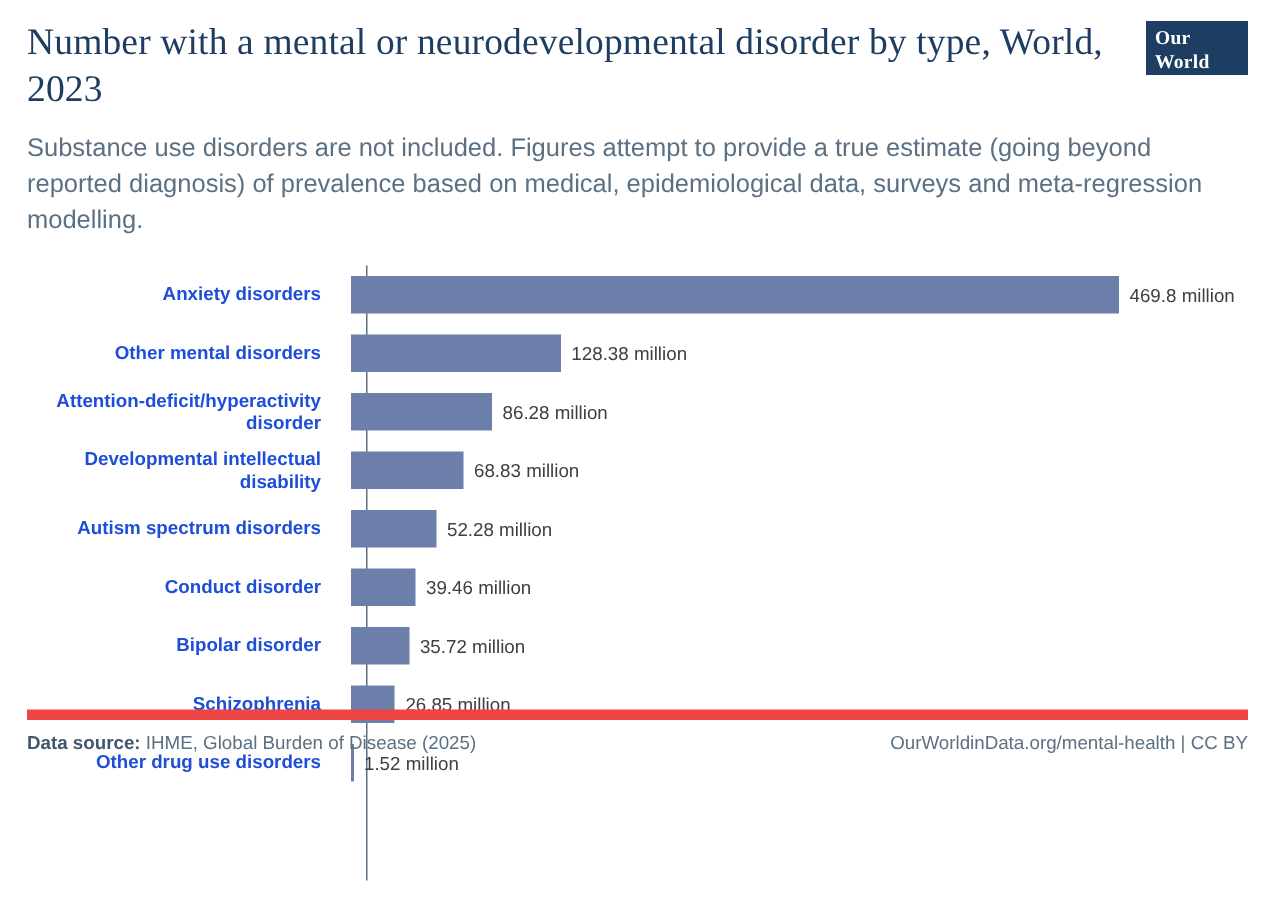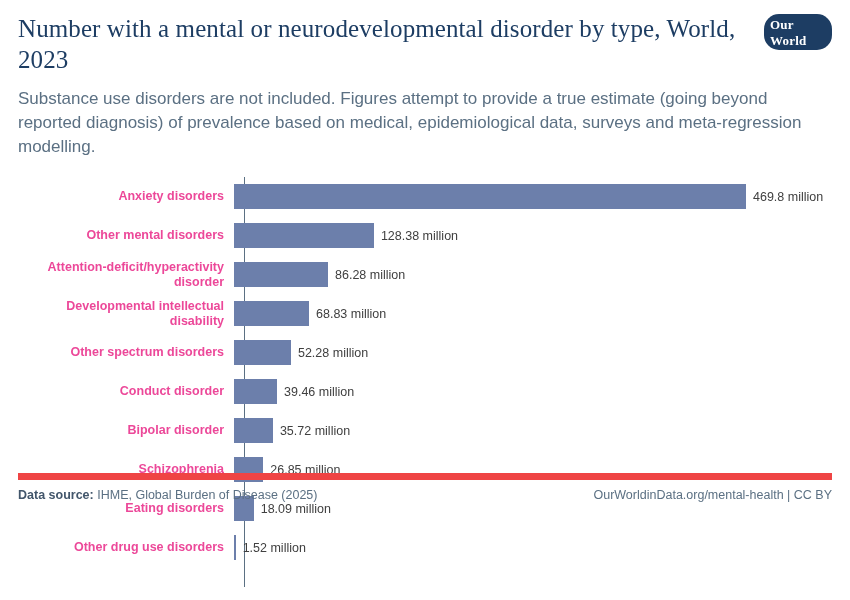--- a/index.html
+++ b/index.html
@@ -52,21 +52,20 @@
     background: #1d3d63;
     color: #ffffff;
     font-family: "Liberation Serif", serif;
     font-weight: 700;
     font-size: 13px;
     line-height: 1.22;
     text-align: left;
     padding: 3px 5px 0 6px;
     box-sizing: border-box;
     letter-spacing: 0.2px;
-    border-radius: 15px;
   }
   .owid-logo .l2 {
     display: block;
   }
   
   .chart {
     position: relative;
     margin-top: 18px;
     height: 410px;
   }
@@ -75,25 +74,25 @@
   }
   .row {
     display: flex;
     align-items: center;
     height: 39px;
   }
   .row-label {
     width: 216px;
     flex: 0 0 216px;
     text-align: right;
-    padding-right: 10px;
+    padding-right: 20px;
     box-sizing: border-box;
     font-size: 12.5px;
     font-weight: 700;
-    color: #ec4899;
+    color: #1d4ed8;
     line-height: 1.2;
   }
   .bar-area {
     position: relative;
     flex: 1 1 auto;
     height: 100%;
     display: flex;
     align-items: center;
   }
   .bar {
@@ -179,21 +178,21 @@
           </div>
         </div>
         <div class="row">
           <div class="row-label">Developmental intellectual disability</div>
           <div class="bar-area">
             <div class="bar" style="width: 75.0127px; background: rgb(108, 127, 171);"></div>
             <div class="bar-value">68.83 million</div>
           </div>
         </div>
         <div class="row">
-          <div class="row-label">Other spectrum disorders</div>
+          <div class="row-label">Autism spectrum disorders</div>
           <div class="bar-area">
             <div class="bar" style="width: 56.9761px; background: rgb(108, 127, 171);"></div>
             <div class="bar-value">52.28 million</div>
           </div>
         </div>
         <div class="row">
           <div class="row-label">Conduct disorder</div>
           <div class="bar-area">
             <div class="bar" style="width: 43.0045px; background: rgb(108, 127, 171);"></div>
             <div class="bar-value">39.46 million</div>
@@ -204,27 +203,20 @@
           <div class="bar-area">
             <div class="bar" style="width: 38.9286px; background: rgb(108, 127, 171);"></div>
             <div class="bar-value">35.72 million</div>
           </div>
         </div>
         <div class="row">
           <div class="row-label">Schizophrenia</div>
           <div class="bar-area">
             <div class="bar" style="width: 29.2618px; background: rgb(108, 127, 171);"></div>
             <div class="bar-value">26.85 million</div>
-          </div>
-        </div>
-        <div class="row">
-          <div class="row-label">Eating disorders</div>
-          <div class="bar-area">
-            <div class="bar" style="width: 19.7149px; background: rgb(108, 127, 171);"></div>
-            <div class="bar-value">18.09 million</div>
           </div>
         </div>
         <div class="row">
           <div class="row-label">Other drug use disorders</div>
           <div class="bar-area">
             <div class="bar" style="width: 1.65653px; background: rgb(108, 127, 171);"></div>
             <div class="bar-value">1.52 million</div>
           </div>
         </div>
       </div>

